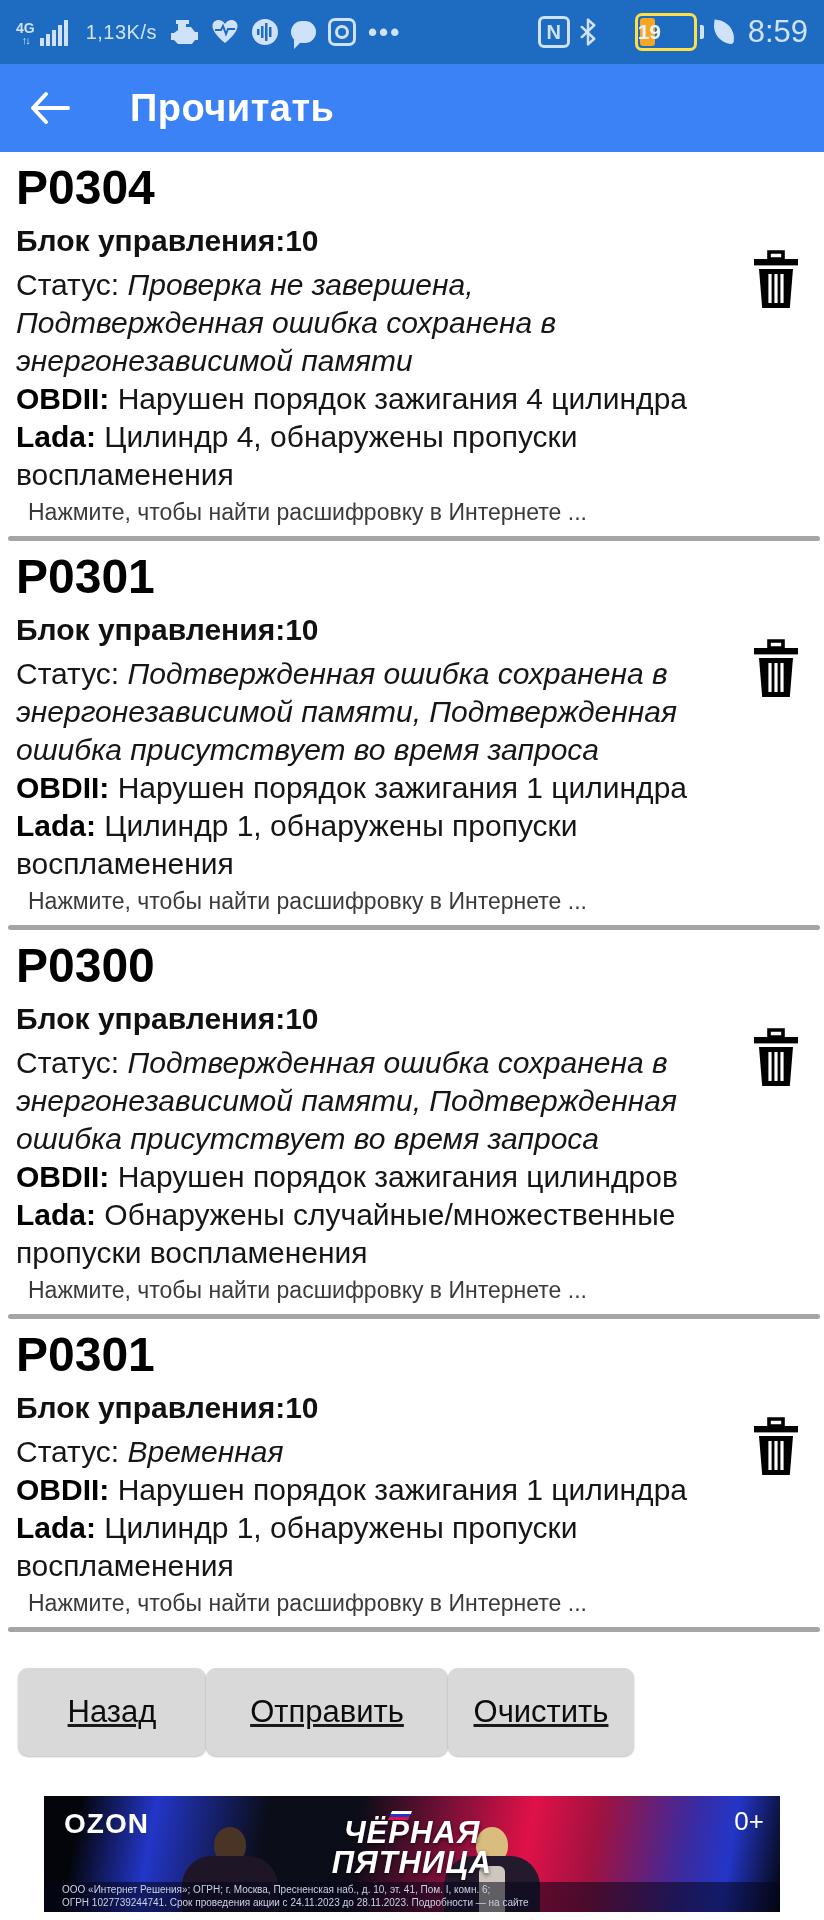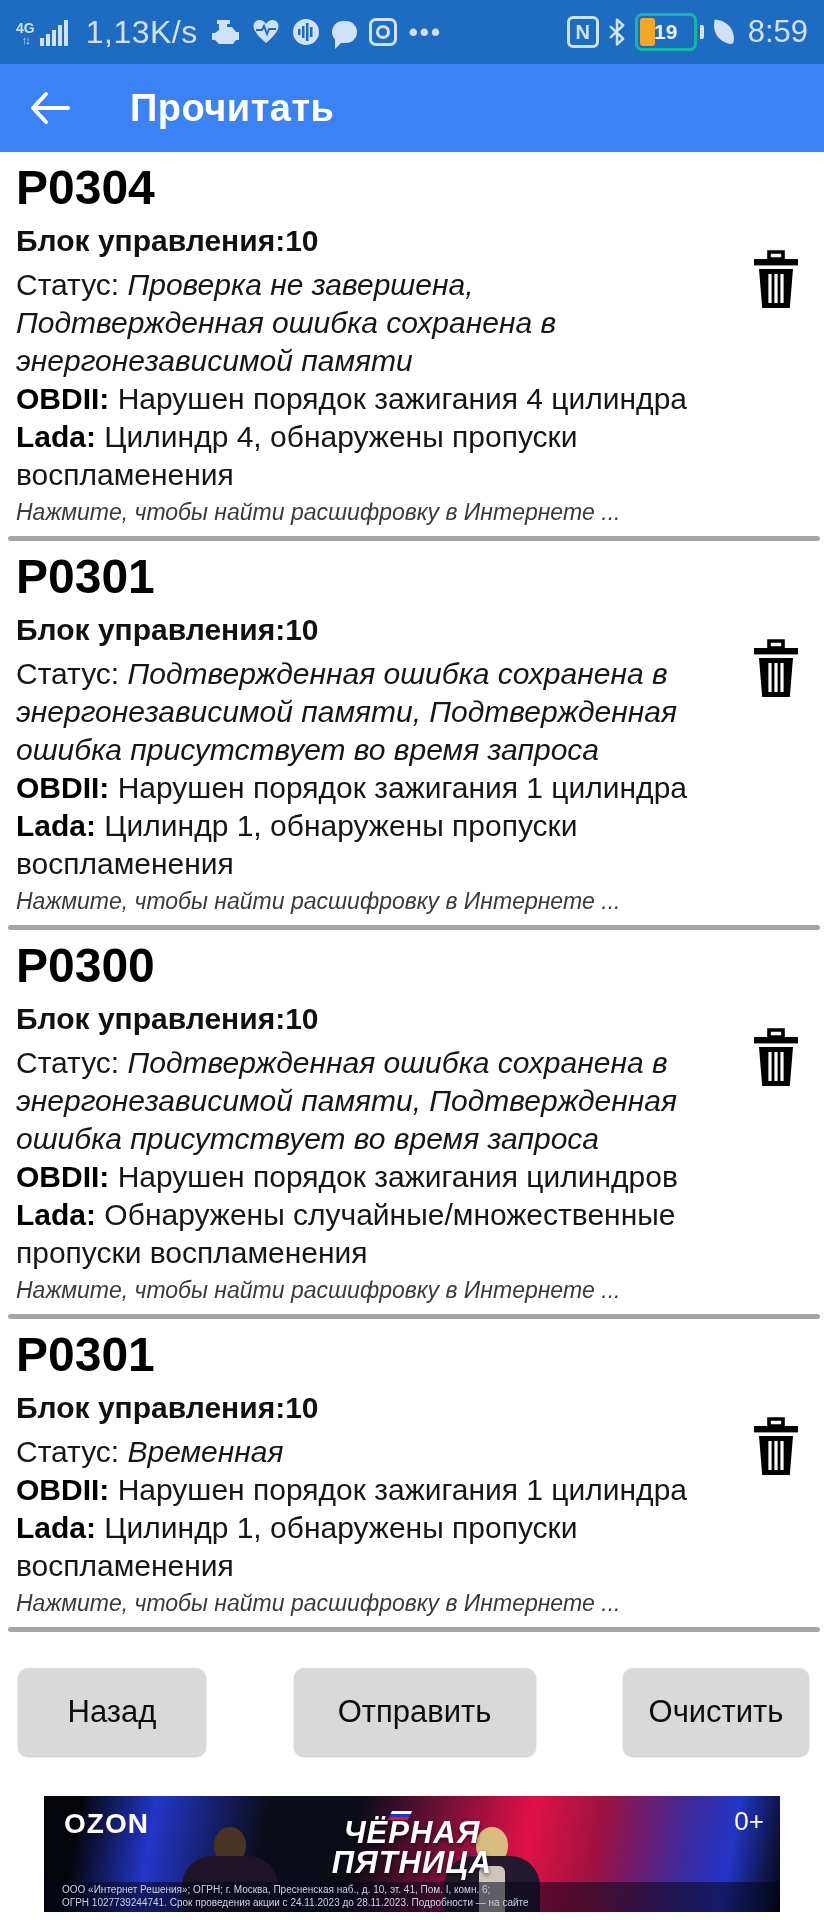--- a/index.html
+++ b/index.html
@@ -5,64 +5,64 @@
   html,body{margin:0;padding:0;}
   body{width:824px;height:1920px;overflow:hidden;background:#ffffff;
        font-family:"Liberation Sans",sans-serif;color:#1a1a1a;}
   .screen{position:relative;width:824px;height:1848px;background:#fff;}
 
   
   .status-bar{height:64px;background:#1d6cc2;display:flex;align-items:center;
               padding:0 16px;color:#cfe2fa;}
   .sb-left,.sb-right{display:flex;align-items:center;gap:12px;}
   .sb-right{margin-left:auto;gap:9px;}
-  .sb-speed{font-size:32px;letter-spacing:0.5px;}
+  .sb-speed{font-size:20px;letter-spacing:0.5px;}
   .sig{display:flex;align-items:flex-end;gap:5px;}
   .sig-txt{display:flex;flex-direction:column;align-items:center;line-height:12px;}
   .sig-4g{font-size:14px;font-weight:bold;}
   .sig-arrows{font-size:11px;letter-spacing:-2px;}
   .chat-bubble{width:25px;height:22px;background:#cfe2fa;border-radius:11px;position:relative;}
   .chat-bubble::after{content:"";position:absolute;left:3px;bottom:-6px;border:6px solid transparent;
                       border-top-color:#cfe2fa;border-left-color:#cfe2fa;}
   .insta{width:22px;height:22px;border:3px solid #cfe2fa;border-radius:7px;position:relative;}
   .insta::after{content:"";position:absolute;left:4px;top:4px;width:8px;height:8px;
                 border:3px solid #cfe2fa;border-radius:50%;}
   .sb-more{font-size:26px;font-weight:bold;letter-spacing:2px;}
   .nfc{width:26px;height:26px;border:3px solid #cfe2fa;border-radius:6px;display:flex;
        align-items:center;justify-content:center;font-size:20px;font-weight:bold;color:#cfe2fa;}
-  .battery{position:relative;width:56px;height:32px;border:3px solid #14b8a6;border-radius:7px;
-           display:flex;align-items:center;justify-content:center;}
+  .battery{position:relative;width:56px;height:32px;border:3px solid #fde047;border-radius:7px;
+           display:flex;align-items:center;justify-content:flex-start;margin-left:29px;}
   .battery-fill{position:absolute;left:2px;top:2px;bottom:2px;width:15px;background:#f6a623;border-radius:3px;}
   .battery-num{position:relative;font-size:21px;font-weight:bold;color:#e9f2fd;z-index:1;}
   .battery-tip{width:4px;height:14px;background:#cfe2fa;border-radius:0 2px 2px 0;margin-left:-6px;}
   .leaf{width:22px;height:22px;background:#cfe2fa;border-radius:0 100% 4px 100%;
         transform:rotate(8deg);}
   .sb-time{font-size:31px;margin-left:4px;}
 
   
   .app-bar{height:88px;background:#3b82f6;display:flex;align-items:center;color:#fff;
            padding:0 28px;}
   .back-btn{background:none;border:none;padding:0;cursor:pointer;display:flex;align-items:center;}
   .app-title{font-size:38px;font-weight:bold;margin-left:58px;letter-spacing:0.5px;}
 
   
   .dtc-item{position:relative;padding:8px 0 4px 16px;background:#fff;}
   .dtc-code{font-size:48px;line-height:48px;font-weight:bold;color:#000;margin:4px 0 10px;}
   .dtc-ecu{font-size:30px;line-height:38px;font-weight:bold;color:#111;margin-bottom:6px;}
   .dtc-line{font-size:30px;line-height:38px;margin:0;padding-right:100px;color:#161616;}
   .lbl-b{font-weight:bold;color:#000;}
   .val-i{font-style:italic;}
-  .dtc-hint{font-size:23px;line-height:28px;font-style:italic;color:#3a3a3a;margin:4px 0 2px;}
+  .dtc-hint{font-size:23px;line-height:28px;color:#3a3a3a;margin:4px 12px 2px;}
   .trash-btn{position:absolute;top:98px;right:20px;width:56px;height:62px;background:none;
              border:none;padding:0;cursor:pointer;}
   .divider{height:5px;background:#a5a5a5;border-radius:3px;margin:4px 4px 0 8px;}
 
   
-  .actions{display:flex;justify-content:space-between;align-items:center;
-           margin-top:36px;padding:0 15px 0 18px;}
+  .actions{display:flex;align-items:center;
+           margin-top:36px;padding:0 15px 0 18px;text-decoration:underline;}
   .action-btn{background:#d9d9d9;border:none;border-radius:10px;height:88px;
               font-size:31px;color:#0d0d0d;font-family:"Liberation Sans",sans-serif;
               cursor:pointer;box-shadow:0 1px 2px rgba(0,0,0,0.25);}
   .btn-back{min-width:188px;}
   .btn-send{min-width:242px;}
   .btn-clear{min-width:186px;}
 
   
   .ad-banner{position:relative;width:736px;height:116px;margin:40px auto 0;overflow:hidden;
              background:linear-gradient(100deg,#04050a 0%,#04050a 5%,#2336c8 15%,#0b0d18 30%,

